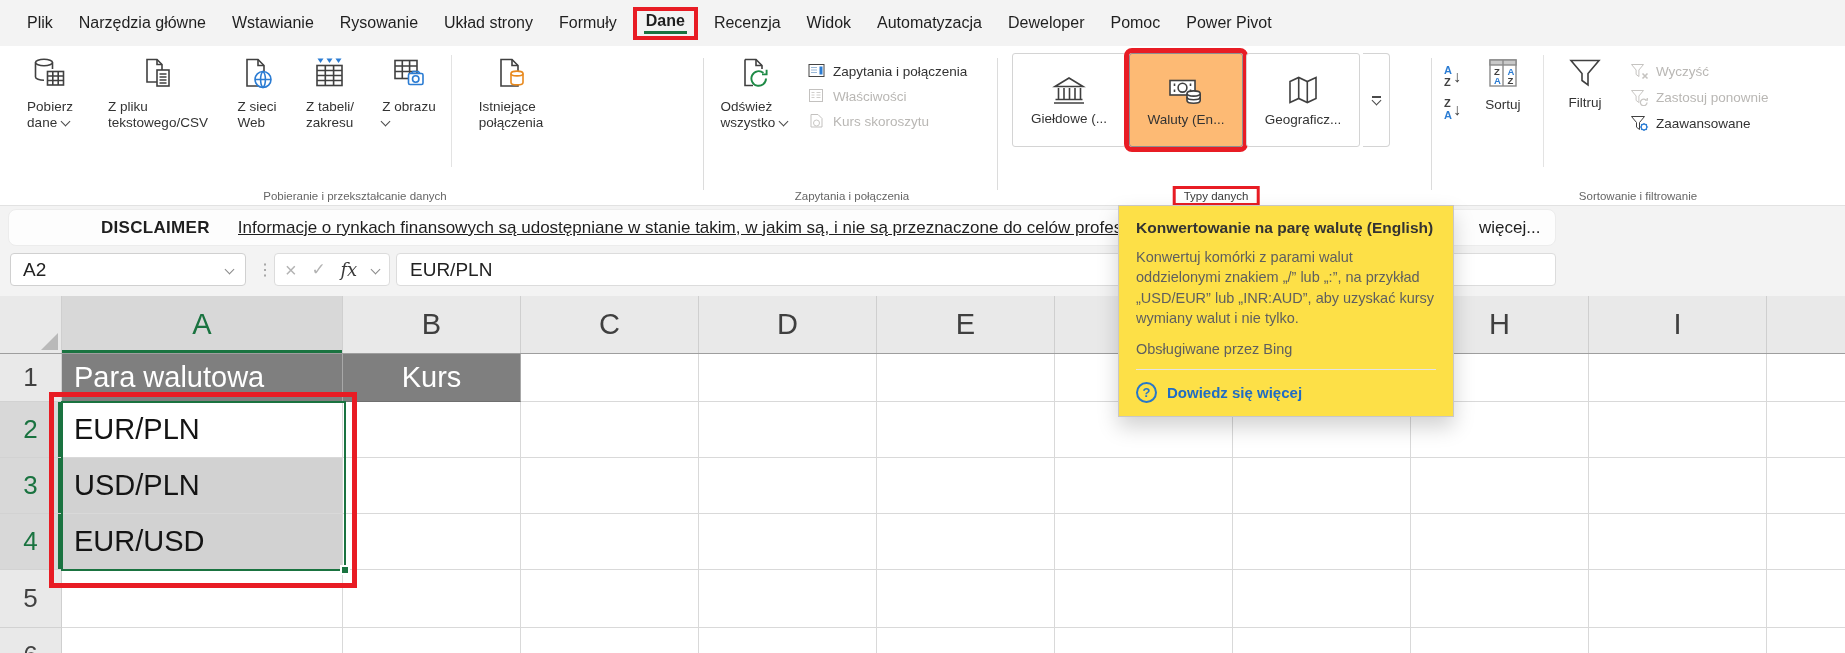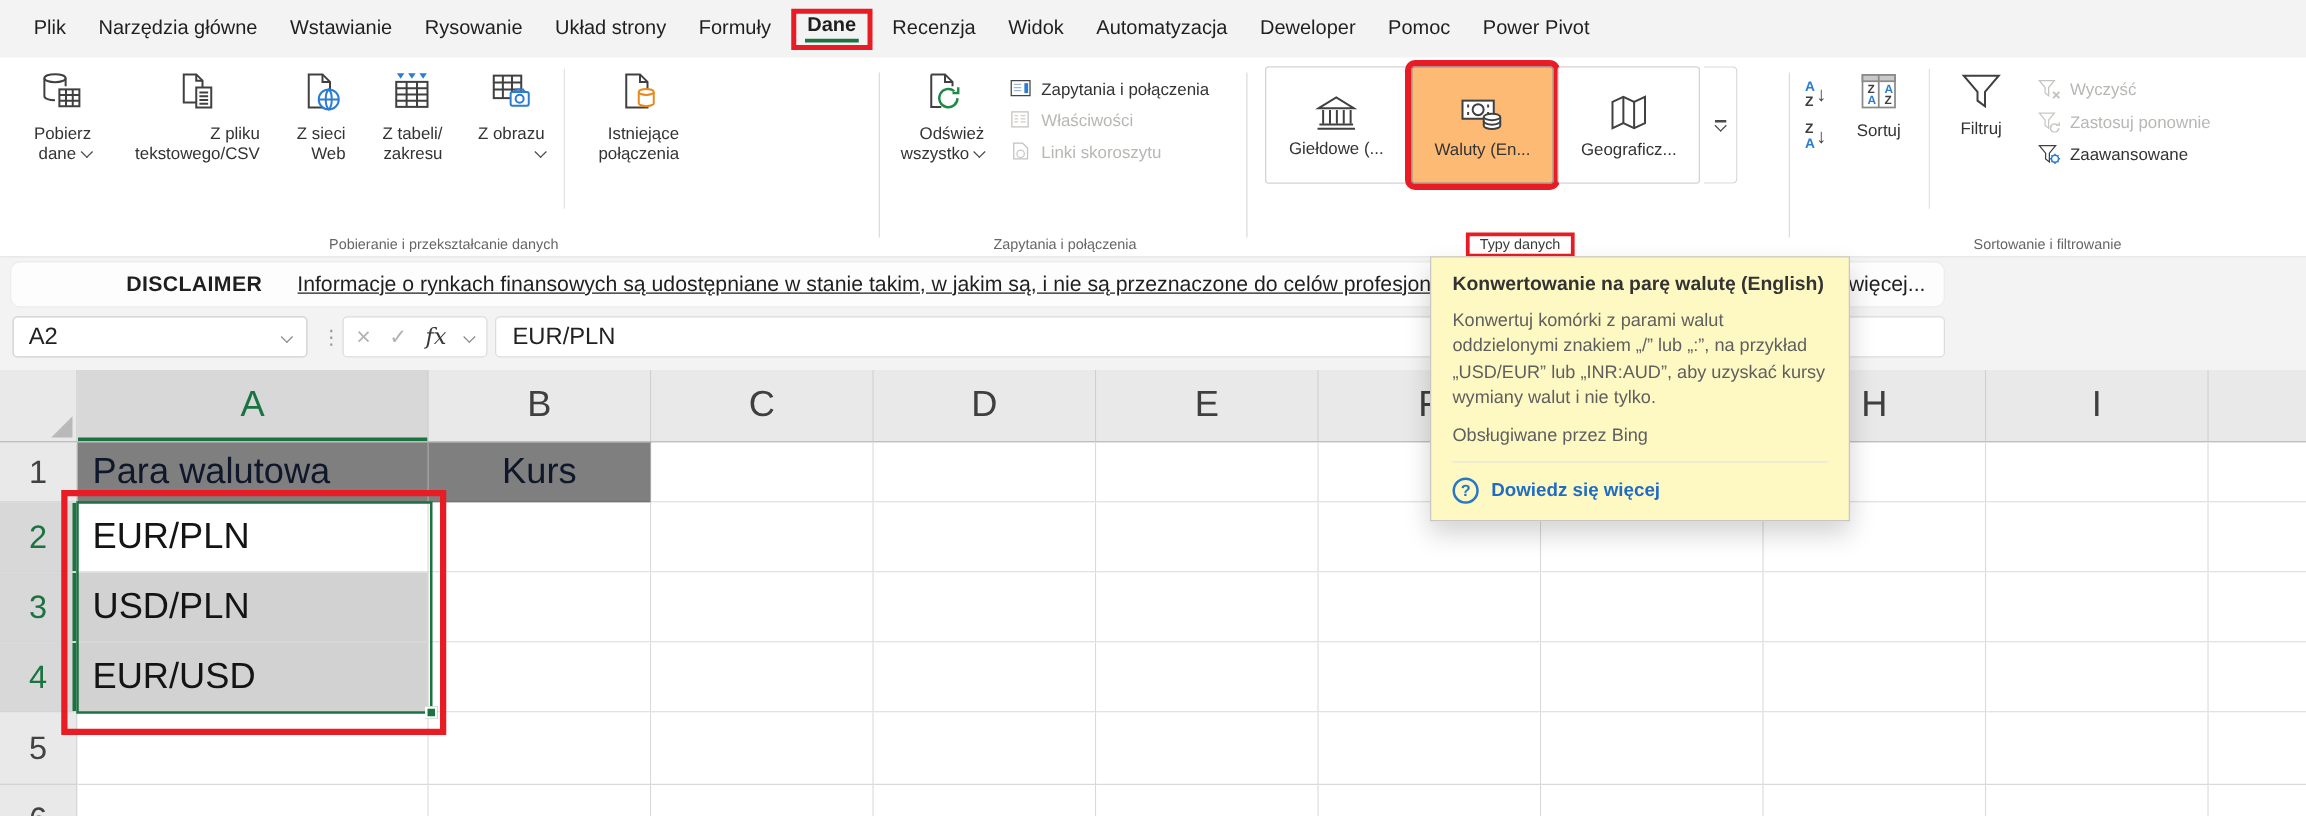--- a/index.html
+++ b/index.html
@@ -16,21 +16,21 @@
 
   
   .ribbon{position:absolute;top:46px;left:0;right:0;height:160px;background:#fff;border-bottom:1px solid #e2e2e2}
   .rgroup{position:absolute;top:0;height:160px}
   .g1{left:8px;width:694px}.g2{left:708px;width:288px}.g3{left:1000px;width:432px}.g4{left:1436px;width:404px}
   .gdiv{position:absolute;top:12px;height:132px;width:1px;background:#dcdcdc}
   .glabel{position:absolute;bottom:4px;left:0;right:0;text-align:center;font-size:11.5px;color:#666;white-space:nowrap}
   .glabel.redbox{left:50%;right:auto;transform:translateX(-50%);border:3px solid #e81c24;padding:1px 8px;bottom:0;color:#3a3a3a}
   .btnrow{position:absolute;left:0;top:5px;display:flex;align-items:flex-start}
   .lbtn{display:flex;flex-direction:column;align-items:center;padding-top:5px;height:122px}
-  .lbtn .lbl{margin-top:7px;font-size:13.5px;line-height:1.18;color:#333;text-align:right;white-space:nowrap}
+  .lbtn .lbl{margin-top:7px;font-size:13.5px;line-height:1.18;color:#333;text-align:left;white-space:nowrap}
   .subdiv{width:1px;height:112px;background:#e3e3e3;margin:4px 3px 0}
   .chev{display:inline-block;width:7px;height:7px;border-right:1.6px solid #4a4a4a;border-bottom:1.6px solid #4a4a4a;transform:rotate(45deg);margin-left:5px;vertical-align:2px}
   .stack{display:flex;flex-direction:column;justify-content:flex-start;gap:9px;padding-top:12px;margin-left:8px}
   .srow{display:flex;align-items:center;gap:7px;font-size:13.5px;color:#333;white-space:nowrap}
   .srow.dis{color:#b9b7b4}
   
   .gallery{position:absolute;left:12px;top:7px;display:flex;gap:3px}
   .tile{width:114px;height:94px;border:1px solid #d4d4d4;border-radius:3px;background:#fff;display:flex;flex-direction:column;align-items:center;justify-content:center;gap:5px;font-size:13.5px;color:#333;white-space:nowrap}
   .tile.sel{background:#fdba74;border-color:#8f8f8f;outline:5px solid #e81c24;outline-offset:0}
   .morebtn{width:27px;height:94px;border:1px solid #d4d4d4;border-left:none;border-radius:0 4px 4px 0;display:flex;flex-direction:column;align-items:center;justify-content:center;background:#fff;gap:2px}
@@ -66,30 +66,30 @@
   .hdr-row{display:flex;height:58px;border-bottom:1px solid #9e9e9e;background:#e9e9e9}
   .corner{width:62px;min-width:62px;border-right:1px solid #cfcfcf;position:relative;background:#e9e9e9}
   .corner::after{content:"";position:absolute;right:3px;bottom:3px;border-left:17px solid transparent;border-bottom:17px solid #b9b9b9}
   .colhdr{display:flex;align-items:center;justify-content:center;font-size:29px;color:#3f3f3f;border-right:1px solid #cfcfcf;background:#e9e9e9}
   .colhdr.sel{background:#d8d8d8;color:#1a7340;box-shadow:inset 0 -3px 0 #1a7340}
   .grow{display:flex}
   .rowhdr{width:62px;min-width:62px;display:flex;align-items:center;justify-content:center;font-size:26px;color:#424242;background:#e9e9e9;border-right:1px solid #cfcfcf;border-bottom:1px solid #d2d2d2}
   .rowhdr.sel{background:#d8d8d8;color:#1a7340;box-shadow:inset -3px 0 0 #1a7340}
   .cell{display:flex;align-items:center;font-size:29px;color:#141414;border-right:1px solid #d9d9d9;border-bottom:1px solid #d9d9d9;background:#fff;padding-left:12px;overflow:hidden;white-space:nowrap}
   .cell.c-center{justify-content:center;padding-left:0}
-  .cell.dark{background:#7f7f7f;color:#0f172a;border-right-color:#a8a8a8;border-bottom-color:#6f6f6f}
+  .cell.dark{background:#7f7f7f;color:#ffffff;border-right-color:#a8a8a8;border-bottom-color:#6f6f6f}
   .cell.range{background:#d2d2d2}
   .cell.filler,.hdr-filler{flex:1;border-right:none}
   .hdr-filler{background:#e9e9e9}
   .selbox{position:absolute;left:61px;top:105px;width:285px;height:170px;border:2px solid #1a7340;pointer-events:none;z-index:30}
   .fillhandle{position:absolute;right:-6px;bottom:-6px;width:10px;height:10px;background:#1a7340;border:2px solid #fff}
   .redcells{position:absolute;left:49px;top:96px;width:308px;height:196px;border:5px solid #e81c24;pointer-events:none;z-index:40}
 
   
-  .ttip{position:absolute;left:1144px;top:205px;width:336px;background:#fef9c3;border:1px solid #c9c7c5;box-shadow:0 10px 20px rgba(0,0,0,.18);padding:13px 17px 13px;z-index:60}
+  .ttip{position:absolute;left:1118px;top:205px;width:336px;background:#fde047;border:1px solid #c9c7c5;box-shadow:0 10px 20px rgba(0,0,0,.18);padding:13px 17px 13px;z-index:60}
   .tt-title{font-size:15.5px;font-weight:700;color:#333}
   .tt-body{margin-top:10px;font-size:14.5px;color:#5f5f5f;line-height:1.4}
   .tt-prov{margin-top:13px;font-size:14.5px;color:#5f5f5f}
   .tt-hr{margin-top:12px;border-top:1px solid #e4e4e4}
   .tt-link{margin-top:12px;display:flex;align-items:center;gap:10px}
   .qmark{width:21px;height:21px;min-width:21px;border:2px solid #2777c9;border-radius:50%;color:#2777c9;font-size:13px;font-weight:700;display:flex;align-items:center;justify-content:center}
   .tt-link-text{color:#1f6cc5;font-size:15px;font-weight:700}
 </style>
 </head>
 <body>
@@ -232,21 +232,21 @@
             </span>
           <span>Właściwości</span>
         </div>
         <div class="srow dis">
           <span>
               <svg width="18" height="16" viewBox="0 0 18 16" fill="none">
                 <path d="M3 1.5h7l4 4V14H3z" stroke="#c3c1bf" fill="#fff"></path>
                 <circle cx="8.5" cy="10" r="3" stroke="#c9c7c4"></circle>
               </svg>
             </span>
-          <span>Linki skoroszytu</span>
+          <span>Kurs skoroszytu</span>
         </div>
       </div>
     </div>
     <div class="glabel">Zapytania i połączenia</div>
   </div>
   <div class="gdiv" style="left:997px"></div>
 
   <div class="rgroup g3">
     <div class="gallery">
       <div class="tile">

